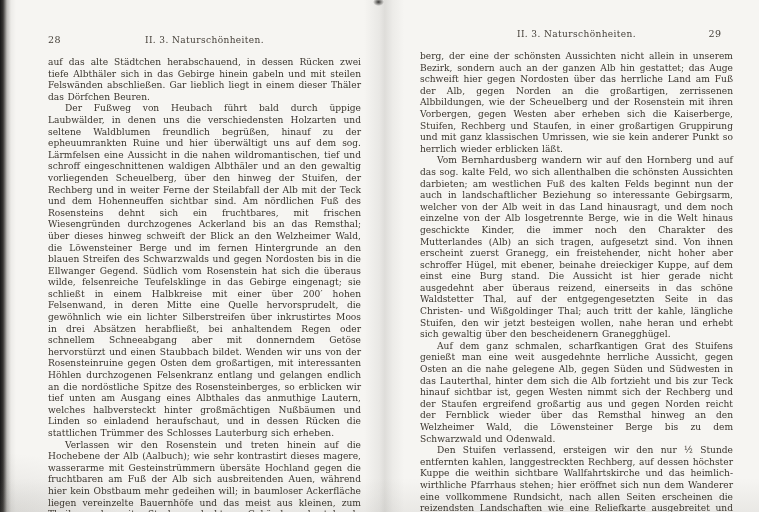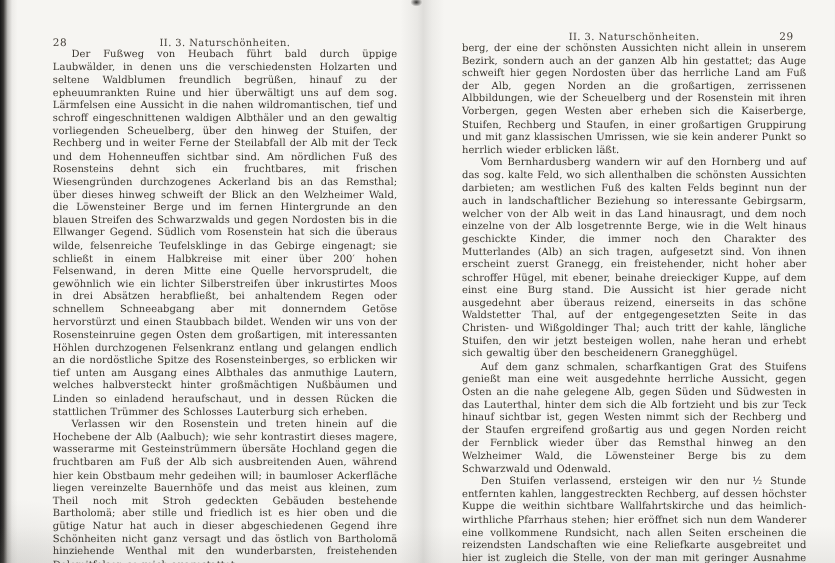--- a/index.html
+++ b/index.html
@@ -44,20 +44,21 @@
     pointer-events: none;
   }
 
   .page { position: absolute; width: 313px; color: #3a352d; }
   .page-left  { left: 48px;  top: 34px; }
   .page-right { left: 420px; top: 28px; }
 
   .page-header {
     display: flex; align-items: baseline;
     color: #46413a;
+    margin-bottom: 12px;
   }
   .page-header .num {
     width: 36px; font-size: 9.5px; letter-spacing: 0.5px;
   }
   .page-header .num.right { text-align: center; }
   .page-header .running-title {
     flex: 1; text-align: center;
     font-size: 9px; letter-spacing: 0.4px;
   }
 
@@ -81,20 +82,21 @@
   <div class="bottom-smudge"></div>
   <div class="corner-shade"></div>
 
   <div class="page page-left">
     <div class="page-header">
       <span class="num">28</span>
       <span class="running-title">II. 3. Naturschönheiten.</span>
       <span class="num right"></span>
     </div>
     <div class="page-body">
+        <p class="para no-indent">auf das alte Städtchen herabschauend, in dessen Rücken zwei tiefe Albthäler sich in das Gebirge hinein gabeln und mit steilen Felswänden abschließen. Gar lieblich liegt in einem dieser Thäler das Dörfchen Beuren.</p>
         <p class="para">Der Fußweg von Heubach führt bald durch üppige Laubwälder, in denen uns die verschiedensten Holzarten und seltene Waldblumen freundlich begrüßen, hinauf zu der epheuumrankten Ruine und hier überwältigt uns auf dem sog. Lärmfelsen eine Aussicht in die nahen wildromantischen, tief und schroff eingeschnittenen waldigen Albthäler und an den gewaltig vorliegenden Scheuelberg, über den hinweg der Stuifen, der Rechberg und in weiter Ferne der Steilabfall der Alb mit der Teck und dem Hohenneuffen sichtbar sind. Am nördlichen Fuß des Rosensteins dehnt sich ein fruchtbares, mit frischen Wiesengründen durchzogenes Ackerland bis an das Remsthal; über dieses hinweg schweift der Blick an den Welzheimer Wald, die Löwensteiner Berge und im fernen Hintergrunde an den blauen Streifen des Schwarzwalds und gegen Nordosten bis in die Ellwanger Gegend. Südlich vom Rosenstein hat sich die überaus wilde, felsenreiche Teufelsklinge in das Gebirge eingenagt; sie schließt in einem Halbkreise mit einer über 200′ hohen Felsenwand, in deren Mitte eine Quelle hervorsprudelt, die gewöhnlich wie ein lichter Silberstreifen über inkrustirtes Moos in drei Absätzen herabfließt, bei anhaltendem Regen oder schnellem Schneeabgang aber mit donnerndem Getöse hervorstürzt und einen Staubbach bildet. Wenden wir uns von der Rosensteinruine gegen Osten dem großartigen, mit interessanten Höhlen durchzogenen Felsenkranz entlang und gelangen endlich an die nordöstliche Spitze des Rosensteinberges, so erblicken wir tief unten am Ausgang eines Albthales das anmuthige Lautern, welches halbversteckt hinter großmächtigen Nußbäumen und Linden so einladend heraufschaut, und in dessen Rücken die stattlichen Trümmer des Schlosses Lauterburg sich erheben.</p>
         <p class="para">Verlassen wir den Rosenstein und treten hinein auf die Hochebene der Alb (Aalbuch); wie sehr kontrastirt dieses magere, wasserarme mit Gesteinstrümmern übersäte Hochland gegen die fruchtbaren am Fuß der Alb sich ausbreitenden Auen, während hier kein Obstbaum mehr gedeihen will; in baumloser Ackerfläche liegen vereinzelte Bauernhöfe und das meist aus kleinen, zum Theil noch mit Stroh gedeckten Gebäuden bestehende Bartholomä; aber stille und friedlich ist es hier oben und die gütige Natur hat auch in dieser abgeschiedenen Gegend ihre Schönheiten nicht ganz versagt und das östlich von Bartholomä hinziehende Wenthal mit den wunderbarsten, freistehenden Dolomitfelsen so reich ausgestattet.</p>
       </div>
   </div>
 
   <div class="page page-right">
     <div class="page-header">
       <span class="num"></span>
       <span class="running-title">II. 3. Naturschönheiten.</span>
       <span class="num right">29</span>

